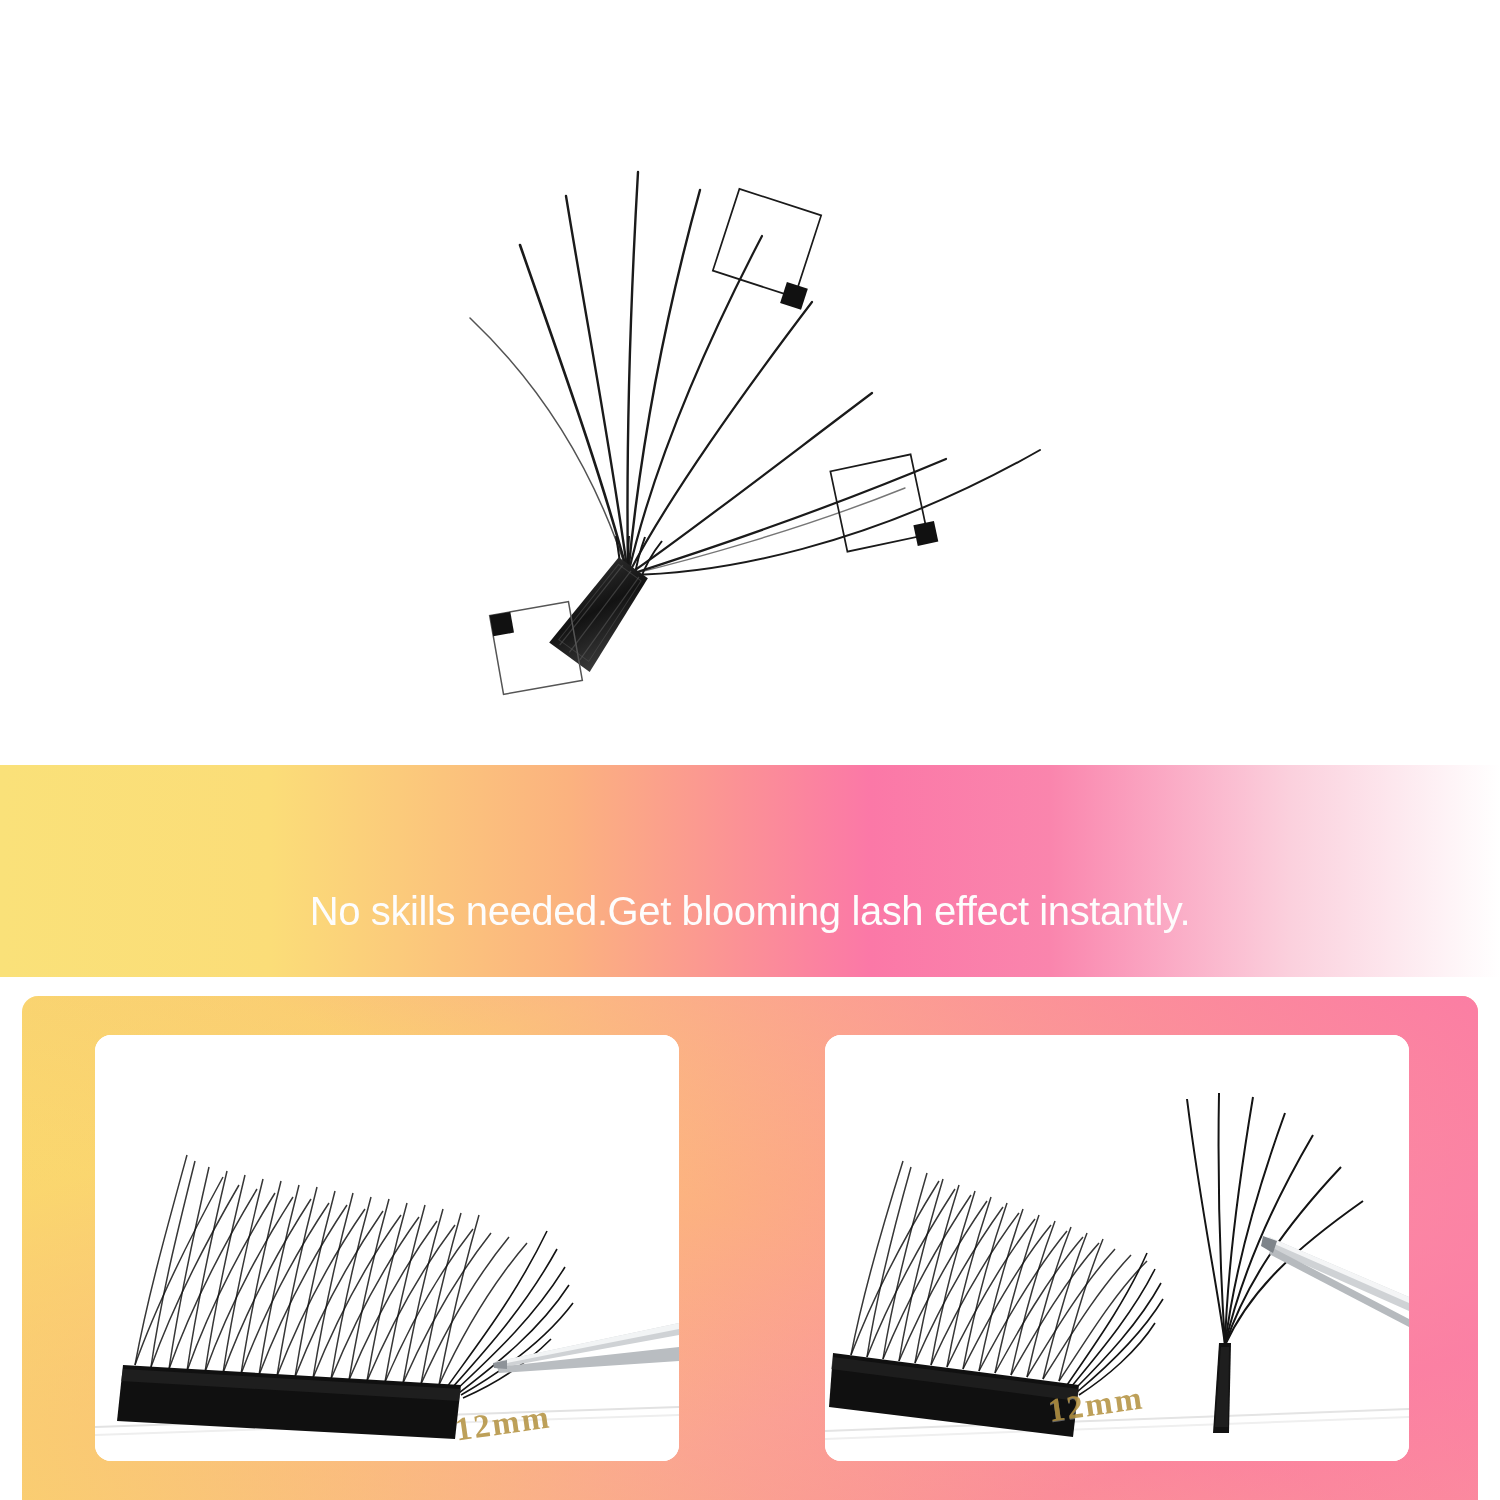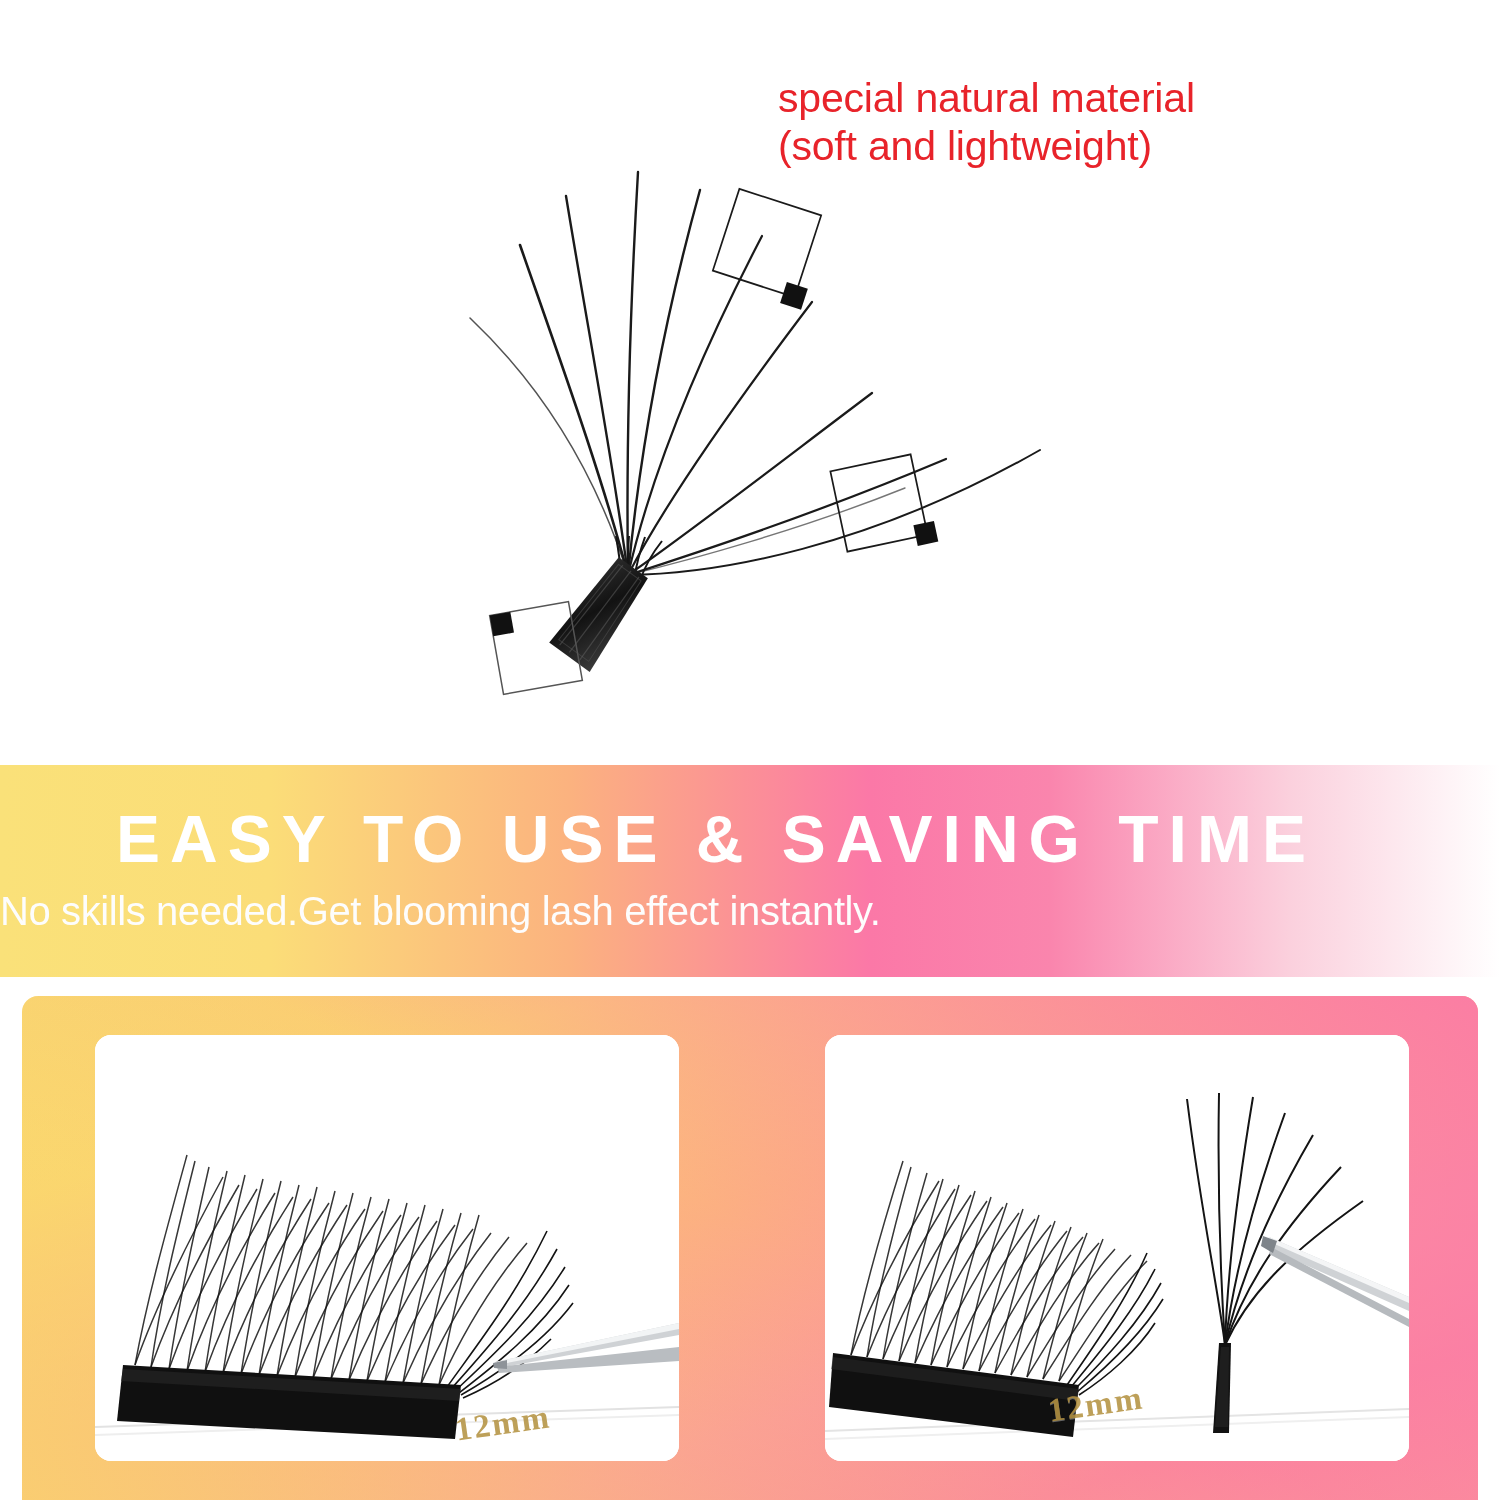--- a/index.html
+++ b/index.html
@@ -67,20 +67,21 @@
     font-weight: bold;
     letter-spacing: 10px;
     text-indent: 10px;
     padding-right: 78px;
     box-sizing: border-box;
   }
   #banner-sub {
     position: absolute;
     left: 0; top: 124px;
     width: 1500px;
+    text-align: center;
     color: #fdfdfd;
     font-size: 40px;
     letter-spacing: -0.4px;
     box-sizing: border-box;
   }
 
   
   #photo-panel {
     position: absolute;
     left: 22px; top: 996px;
@@ -192,28 +193,25 @@
       <rect x="838" y="462" width="82" height="82" fill="none" stroke="#1a1a1a" stroke-width="1.7"></rect>
       <rect x="908" y="532" width="21" height="21" fill="#111111"></rect>
     </g>
 
     <g transform="rotate(-10 536 648)">
       <rect x="496" y="608" width="80" height="80" fill="none" stroke="#555555" stroke-width="1.5"></rect>
       <rect x="496" y="608" width="21" height="21" fill="#111111"></rect>
     </g>
   </svg>
 
-  <div class="callout" id="callout-material">special natural material
-(soft and lightweight)</div>
 
 
 </div>
 
 <div id="banner">
-  <div id="banner-title">EASY TO USE &amp; SAVING TIME</div>
   <div id="banner-sub">No skills needed.Get blooming lash effect instantly.</div>
 </div>
 
 <div id="photo-panel">
 
   <div class="photo-card" id="photo-card-left">
     <svg class="photo-svg" viewBox="0 0 584 426">
       <rect width="584" height="426" fill="#ffffff"></rect>
 
       <line x1="0" y1="392" x2="584" y2="372" stroke="#e2e2e2" stroke-width="2"></line>

